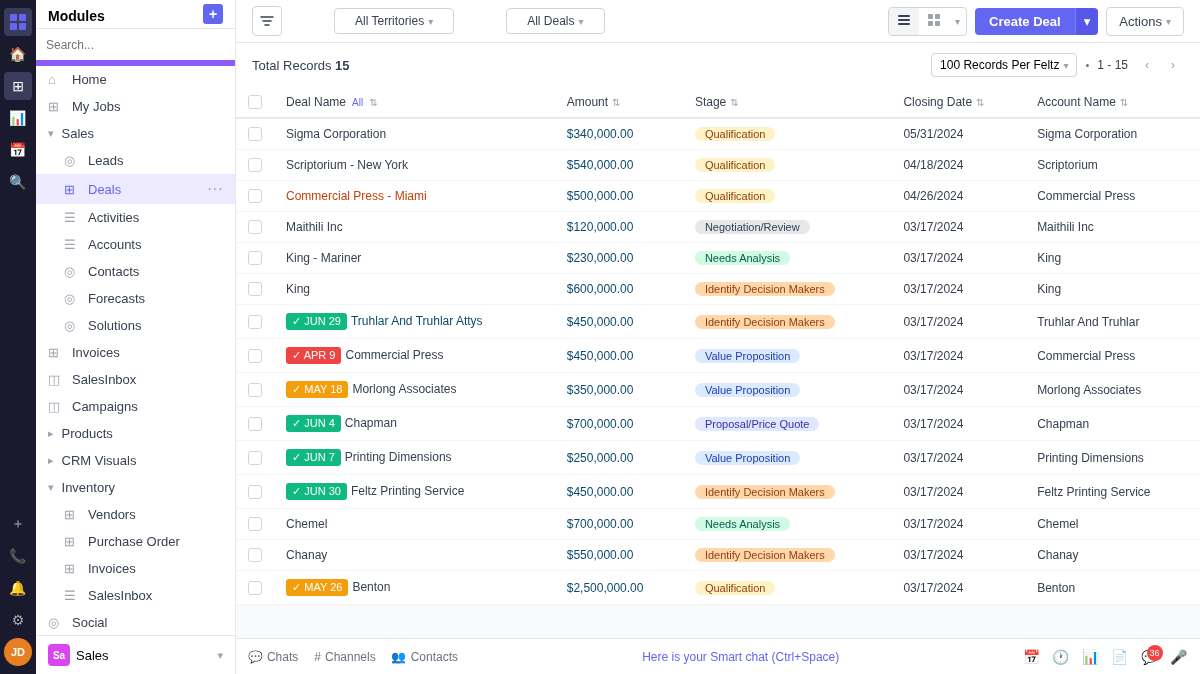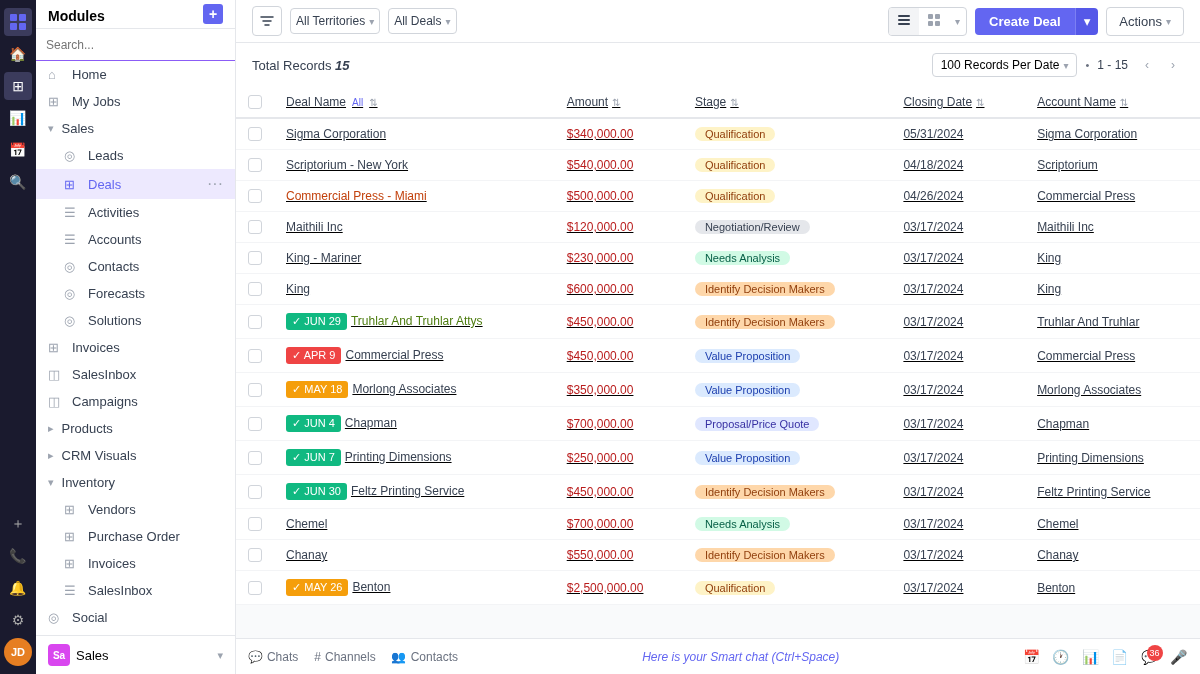--- a/index.html
+++ b/index.html
@@ -42,21 +42,21 @@
       display: flex; align-items: flex-end; justify-content: space-between;
       padding: 4px 12px; border-bottom: 1px solid #e5e7eb;
       font-weight: 600; font-size: 14px;
     }
     .sidebar-header .add-btn {
       width: 20px; height: 20px; background: #6366f1; color: white;
       border-radius: 3px; display: flex; align-items: center; justify-content: center;
       cursor: pointer; font-size: 14px;
     }
     .sidebar-search {
-      padding: 8px 10px; border-bottom: 1px solid #8b5cf6;
+      padding: 8px 10px; border-bottom: 6px solid #8b5cf6;
     }
     .sidebar-search input {
       width: 100%; border: none; outline: none; font-size: 12px; color: #666;
       background: transparent;
     }
     .sidebar-content { flex: 1; overflow-y: auto; }
     .sidebar-item {
       display: flex; align-items: center; gap: 8px;
       padding: 6px 12px; cursor: pointer; color: #374151; font-size: 13px;
     }
@@ -98,22 +98,22 @@
       padding: 6px 16px;
       display: flex; align-items: center; gap: 8px;
     }
     .toolbar-filter-btn {
       width: 30px; height: 30px; border: 1px solid #d1d5db; border-radius: 4px;
       display: flex; align-items: center; justify-content: center;
       cursor: pointer; background: white; color: #374151;
     }
     .dropdown-btn {
       display: flex; align-items: center; gap: 4px;
-      padding: 5px 5px; border: 1px solid #d1d5db; border-radius: 4px;
-      background: white; cursor: pointer; font-size: 12px; color: #374151;
+      padding: 5px 20px; border: 1px solid #d1d5db; border-radius: 4px;
+      background: white; cursor: pointer; font-size: 12px; color: #374151; margin-left: 44px;
     }
     .dropdown-btn .chevron { font-size: 10px; color: #9ca3af; }
     .toolbar-right { margin-left: auto; display: flex; align-items: center; gap: 8px; }
     .view-toggle {
       display: flex; align-items: center; border: 1px solid #d1d5db; border-radius: 4px; overflow: hidden;
     }
     .view-btn {
       padding: 5px 8px; cursor: pointer; background: white; color: #374151;
       border: none; outline: none;
     }
@@ -135,57 +135,57 @@
 
     
     .table-container {
       flex: 1; overflow: auto; padding: 0;
     }
     .table-header-bar {
       display: flex; align-items: center; justify-content: space-between;
       padding: 10px 16px; background: #fff;
     }
     .total-records { font-size: 13px; color: #374151; }
-    .total-records strong { font-weight: 600; font-style: italic; }
+    .total-records strong { font-weight: 600; }
     .pagination-controls {
       display: flex; align-items: center; gap: 8px;
     }
     .records-per-page {
       display: flex; align-items: center; gap: 4px;
       padding: 4px 8px; border: 1px solid #d1d5db; border-radius: 4px;
       background: white; font-size: 12px; cursor: pointer;
     }
     .page-nav {
       display: flex; align-items: center; gap: 4px; font-size: 12px; color: #374151;
     }
     .page-btn {
       width: 22px; height: 22px; display: flex; align-items: center; justify-content: center;
       cursor: pointer; color: #9ca3af; border-radius: 3px;
     }
 
     table {
-      width: 100%; border-collapse: collapse; background: white; text-decoration: underline;
+      width: 100%; border-collapse: collapse; background: white;
     }
     thead tr { border-bottom: 2px solid #e5e7eb; }
     th {
       padding: 8px 12px; text-align: left; font-weight: 500; color: #374151;
       font-size: 12px; background: #fff; white-space: nowrap;
     }
     th .th-inner { display: flex; align-items: center; gap: 4px; }
     th .sort-icon { color: #9ca3af; font-size: 10px; }
     td {
       padding: 8px 12px; border-bottom: 1px solid #f3f4f6;
       font-size: 12px; color: #374151; vertical-align: middle;
     }
     .checkbox-col { width: 32px; }
     .check-box {
       width: 14px; height: 14px; border: 1px solid #d1d5db; border-radius: 3px;
       cursor: pointer;
     }
-    .amount { color: #b91c1c; }
+    .amount { color: #0c4a6e; }
 
     
     .badge {
       display: inline-block; padding: 1px 10px; border-radius: 12px;
       font-size: 11px; font-weight: 500; white-space: nowrap;
     }
     .badge-qualification { background: #fef3c7; color: #92400e; }
     .badge-negotiation { background: #e5e7eb; color: #374151; }
     .badge-needs-analysis { background: #d1fae5; color: #065f46; }
     .badge-identify { background: #fed7aa; color: #92400e; }
@@ -211,21 +211,21 @@
     .bottom-left { display: flex; align-items: center; gap: 16px; }
     .bottom-tab { display: flex; align-items: center; gap: 4px; cursor: pointer; }
     .bottom-right { display: flex; align-items: center; gap: 12px; }
     .bottom-icon { font-size: 14px; color: #6b7280; cursor: pointer; }
     .notification-badge {
       position: absolute; top: -4px; right: -4px; width: 16px; height: 16px;
       background: #ef4444; border-radius: 50%; color: white; font-size: 9px;
       display: flex; align-items: center; justify-content: center;
     }
     .icon-wrap { position: relative; }
-    .smart-chat { color: #6366f1; font-style: italic; font-size: 12px; }
+    .smart-chat { color: #6366f1; font-size: 12px; }
   </style>
 </head>
 <body>
 
 <div class="icon-rail">
   <div class="rail-icon active">
     <svg width="18" height="18" viewBox="0 0 18 18" fill="none">
       <rect x="1" y="1" width="7" height="7" rx="1" fill="#6366f1"></rect>
       <rect x="10" y="1" width="7" height="7" rx="1" fill="#6366f1"></rect>
       <rect x="1" y="10" width="7" height="7" rx="1" fill="#6366f1"></rect>
@@ -396,21 +396,21 @@
     </div>
   </div>
 
   <div class="table-container">
     <div class="table-header-bar">
       <div class="total-records">
         <span>Total Records</span> <strong>15</strong>
       </div>
       <div class="pagination-controls">
         <div class="records-per-page">
-          <span>100 Records Per Date</span>
+          <span>100 Records Per Feltz</span>
           <span style="font-size:10px;color:#9ca3af">▾</span>
         </div>
         <div class="page-nav">
           <span style="color:#6b7280;font-size:11px">•</span>
           <span style="margin:0 4px">1 - 15</span>
           <div class="page-btn">‹</div>
           <div class="page-btn">›</div>
         </div>
       </div>
     </div>
@@ -512,21 +512,21 @@
     <td><span style="cursor:pointer;color:#374151">King</span></td>
     <td class="amount">$600,000.00</td>
     <td><span class="badge badge-identify">Identify Decision Makers</span></td>
     <td>03/17/2024</td>
     <td>King</td>
   </tr>
           <tr>
     <td class="checkbox-col">
       <div class="check-box"></div>
     </td>
-    <td><span class="date-tag tag-green">✓ JUN 29</span><span style="cursor:pointer;color:#4d7c0f">Truhlar And Truhlar Attys</span></td>
+    <td><span class="date-tag tag-green">✓ JUN 29</span><span style="cursor:pointer;color:#0c4a6e">Truhlar And Truhlar Attys</span></td>
     <td class="amount">$450,000.00</td>
     <td><span class="badge badge-identify">Identify Decision Makers</span></td>
     <td>03/17/2024</td>
     <td>Truhlar And Truhlar</td>
   </tr>
           <tr>
     <td class="checkbox-col">
       <div class="check-box"></div>
     </td>
     <td><span class="date-tag tag-red">✓ APR 9</span><span style="cursor:pointer;color:#374151">Commercial Press</span></td>

